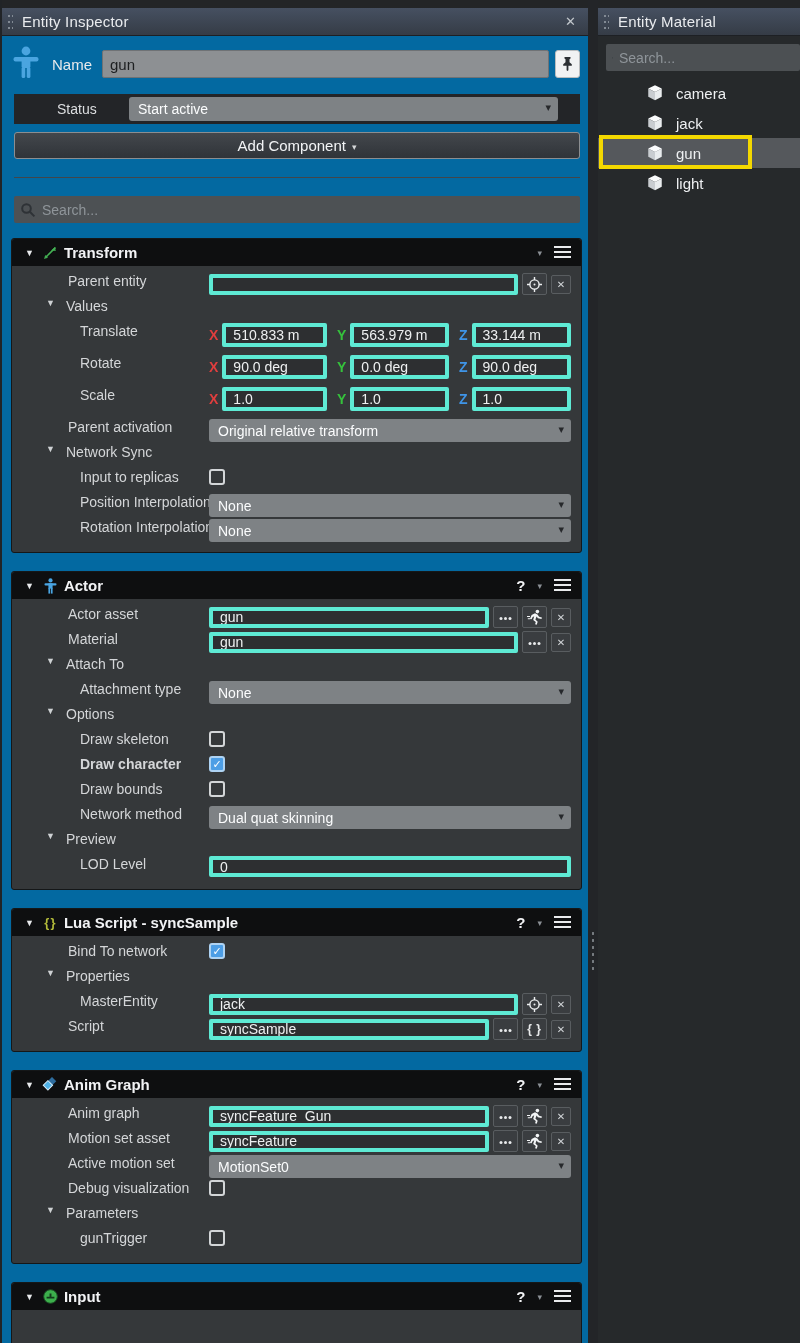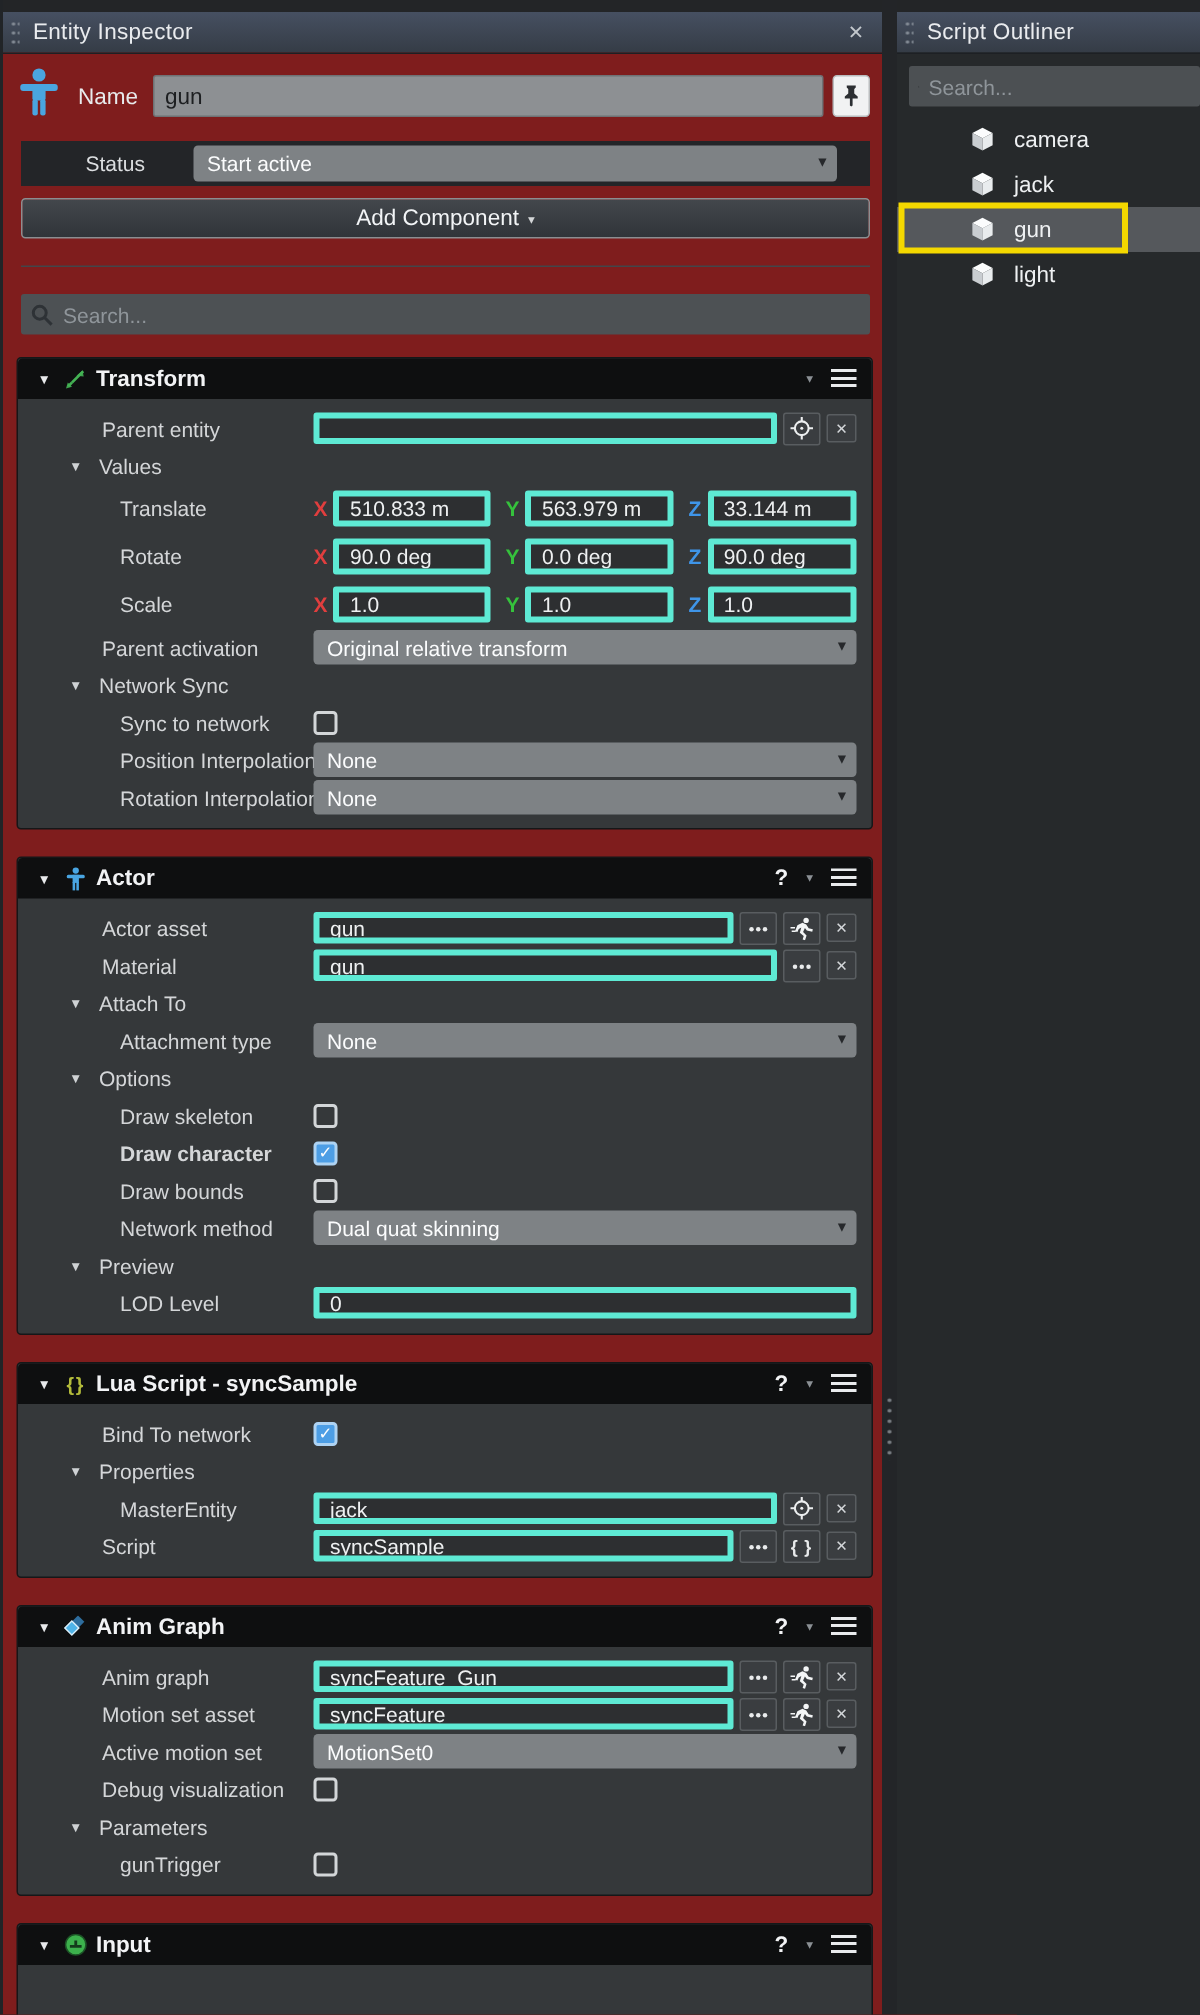--- a/index.html
+++ b/index.html
@@ -2,21 +2,21 @@
 <html><head>
 <meta charset="utf-8">
 <style>
   * { margin:0; padding:0; box-sizing:border-box; }
   html,body { width:800px; height:1343px; overflow:hidden; }
   body { font-family:"Liberation Sans","DejaVu Sans",sans-serif; background:#202326; color:#d6d8da; }
   .app { position:relative; width:800px; height:1343px; }
 
   
   .panel { position:absolute; top:0; bottom:0; }
-  .inspector { left:0; width:588px; background:#7f1d1d; border-left:2px solid #212427; }
+  .inspector { left:0; width:588px; background:#0369a1; border-left:2px solid #212427; }
   .splitter { position:absolute; left:588px; width:10px; top:0; bottom:0; background:#232528; }
   .vgrip { position:absolute; left:3px; top:930px; width:4px; height:44px;
            background-image:radial-gradient(circle,#777c81 1.1px,transparent 1.4px);
            background-size:4px 7px; background-repeat:repeat-y; }
   .outliner { left:598px; width:202px; background:#26292b; }
 
   .topstrip { position:absolute; top:0; left:0; right:0; height:8px; background:#232527; }
   .titlebar { position:absolute; top:8px; left:0; right:0; height:28px;
               background:linear-gradient(#465061,#353c46); border-bottom:1px solid #1d2024;
               display:flex; align-items:center; }
@@ -67,21 +67,21 @@
   .sec-title { font-size:15px; font-weight:bold; color:#f2f3f5; }
   .sec-right { margin-left:auto; display:flex; align-items:center; gap:12px; margin-right:10px; }
   .sec-help { color:#f2f3f5; font-weight:bold; font-size:15px; }
   .sec-mincaret { color:#8b9095; font-size:9px; }
   .sec-menu { width:17px; height:13px;
               background-image:repeating-linear-gradient(to bottom,#e9ebed 0 2px,transparent 2px 5px);
               background-size:17px 15px; }
   .sec-body { padding:7px 10px 8px 0; }
 
   
-  .row { display:flex; align-items:center; min-height:25px; }
+  .row { display:flex; align-items:flex-start; min-height:25px; }
   .row.xyz-row { min-height:32px; }
   .row .rlabel { font-size:14px; color:#d4d6d8; white-space:nowrap; flex:0 0 auto; }
   .row .gcaret { color:#cfd2d4; font-size:9px; width:20px; text-align:left; flex:0 0 auto; }
   .valarea { flex:1; display:flex; align-items:center; gap:4px; min-width:0; }
   .field { flex:1; height:21px; background:#2d2f31; border:4px solid #5eead4; border-radius:2px;
            color:#eef0f1; font-size:14px; padding:0 7px; display:flex; align-items:center;
            white-space:nowrap; overflow:hidden; min-width:0; }
   .row .dropdown { margin-right:0; height:23px; }
   .axis { font-weight:bold; font-size:14px; margin:0 4px 0 6px; flex:0 0 auto; }
   .axis.x { color:#e03e3e; } .axis.y { color:#35c23c; } .axis.z { color:#3f95e8; }
@@ -279,21 +279,21 @@
                   <span>Original relative transform</span>
                   <span class="dd-caret">▾</span>
                 </div>
               </div>
             </div>
             <div class="row" style="padding-left: 34px;">
               <span class="gcaret">▼</span>
               <span class="rlabel">Network Sync</span>
             </div>
             <div class="row" style="padding-left: 68px;">
-              <span class="rlabel" style="width: 129px;">Sync to network</span>
+              <span class="rlabel" style="width: 129px;">Input to replicas</span>
               <div class="valarea">
                 <span class="checkbox"></span>
               </div>
             </div>
             <div class="row" style="padding-left: 68px;">
               <span class="rlabel" style="width: 129px;">Position Interpolation</span>
               <div class="valarea">
                 <div class="dropdown">
                   <span>None</span>
                   <span class="dd-caret">▾</span>
@@ -602,21 +602,21 @@
   </div>
 
   <div class="splitter">
     <span class="vgrip"></span>
   </div>
 
   <div class="panel outliner">
     <div class="topstrip"></div>
     <div class="titlebar">
       <span class="grip"></span>
-      <span class="title">Script Outliner</span>
+      <span class="title">Entity Material</span>
     </div>
     <div class="searchbox">
       <svg width="16" height="16" viewBox="0 0 16 16" fill="none" stroke="#2b2e31" stroke-width="2">
         <circle cx="6.5" cy="6.5" r="4.3"></circle>
           <path d="M9.8 9.8l4.6 4.6"></path>
       </svg>
       <input placeholder="Search..." style="">
     </div>
     <div class="out-list" id="out-list">
         <div class="out-row">

